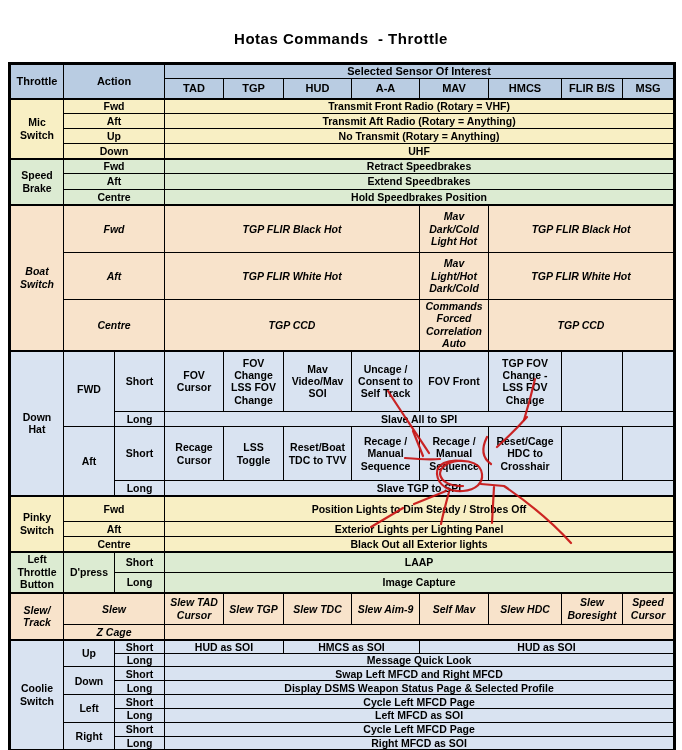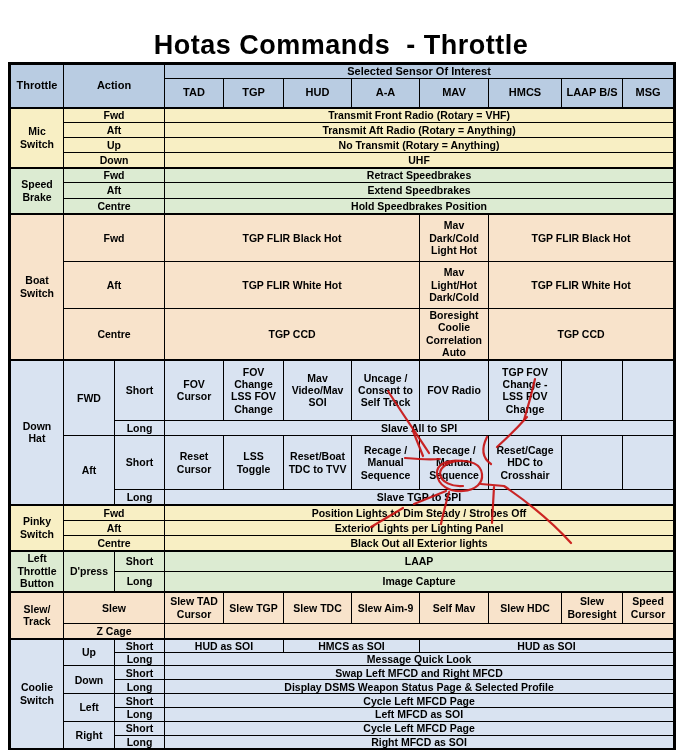--- a/index.html
+++ b/index.html
@@ -2,37 +2,37 @@
 <html style="--c-header: #b9cce2; --c-yellow: #f8efc4; --c-green: #dcebd2; --c-peach: #f8e3cb; --c-blue: #d9e3f1; --c-red: #c81414;"><head>
 <meta charset="utf-8">
 <style>
   html,body{margin:0;padding:0;}
   body{
     width:682px;height:750px;background:#ffffff;position:relative;
     font-family:"Liberation Sans",sans-serif;color:#000;overflow:hidden;
   }
   .page-title{
     position:absolute;top:30px;left:0;width:682px;text-align:center;
-    font-size:27px;font-weight:bold;letter-spacing:.5px;white-space:pre;
+    font-size:15px;font-weight:bold;letter-spacing:.5px;white-space:pre;
   }
   table.hotas{
     position:absolute;left:8px;top:62px;width:666px;
     border-collapse:collapse;table-layout:fixed;
     border:3px solid #000;
     font-size:10.5px;font-weight:bold;line-height:1.18;
   }
   table.hotas td, table.hotas th{
     border:1px solid #000;text-align:center;vertical-align:middle;
     padding:0 2px;overflow:hidden;
   }
   table.hotas th{font-size:11px;}
   tbody.thead th{background:var(--c-header);}
   tbody.yellow td{background:var(--c-yellow);}
   tbody.green td{background:var(--c-green);}
-  tbody.peach td{background:var(--c-peach);}
+  tbody.peach td{background:var(--c-peach);font-style:italic;}
   tbody.blue td{background:var(--c-blue);}
   tr.sec-start td{border-top:2.5px solid #000;}
   svg.scribble{position:absolute;left:0;top:0;pointer-events:none;}
   svg.scribble path{fill:none;stroke:var(--c-red);stroke-width:2.2;stroke-linecap:round;stroke-linejoin:round;opacity:.92;}
 </style>
 </head>
 <body>
 
 <div class="page-title">Hotas Commands  - Throttle</div>
 
@@ -50,28 +50,28 @@
     <col style="width:61px">
       <col style="width:52px">
   </colgroup>
 
   <tbody class="thead">
     <tr style="height:15px">
       <th rowspan="2">Throttle</th>
       <th rowspan="2" colspan="2">Action</th>
       <th colspan="8">Selected Sensor Of Interest</th>
     </tr>
-    <tr style="height:29px">
+    <tr style="height:20px">
       <th>TAD</th>
       <th>TGP</th>
       <th>HUD</th>
       <th>A-A</th>
       <th>MAV</th>
       <th>HMCS</th>
-      <th>LAAP B/S</th>
+      <th>FLIR B/S</th>
       <th>MSG</th>
     </tr>
   </tbody>
 
   <tbody class="yellow">
     <tr class="sec-start" style="height:15px">
       <td rowspan="4">Mic Switch</td>
       <td colspan="2">Fwd</td>
       <td colspan="8">Transmit Front Radio (Rotary = VHF)</td>
     </tr>
@@ -115,63 +115,63 @@
     </tr>
     <tr style="height:47px">
       <td colspan="2">Aft</td>
       <td colspan="4">TGP FLIR White Hot</td>
       <td>Mav Light/Hot Dark/Cold</td>
       <td colspan="3">TGP FLIR White Hot</td>
     </tr>
     <tr style="height:47px">
       <td colspan="2">Centre</td>
       <td colspan="4">TGP CCD</td>
-      <td>Boresight Coolie Correlation Auto</td>
+      <td>Commands Forced Correlation Auto</td>
       <td colspan="3">TGP CCD</td>
     </tr>
   </tbody>
 
   <tbody class="blue">
     <tr class="sec-start" style="height:61px">
       <td rowspan="4">Down Hat</td>
       <td rowspan="2">FWD</td>
       <td>Short</td>
       <td>FOV Cursor</td>
       <td>FOV Change LSS FOV Change</td>
       <td>Mav Video/Mav SOI</td>
       <td>Uncage / Consent to Self Track</td>
-      <td>FOV Radio</td>
+      <td>FOV Front</td>
       <td>TGP FOV Change - LSS FOV Change</td>
       <td></td>
       <td></td>
     </tr>
     <tr style="height:15px">
       <td>Long</td>
       <td colspan="8">Slave All to SPI</td>
     </tr>
     <tr style="height:54px">
       <td rowspan="2">Aft</td>
       <td>Short</td>
-      <td>Reset Cursor</td>
+      <td>Recage Cursor</td>
       <td>LSS Toggle</td>
       <td>Reset/Boat TDC to TVV</td>
       <td>Recage / Manual Sequence</td>
       <td>Recage / Manual Sequence</td>
       <td>Reset/Cage HDC to Crosshair</td>
       <td></td>
       <td></td>
     </tr>
     <tr style="height:15px">
       <td>Long</td>
       <td colspan="8">Slave TGP to SPI</td>
     </tr>
   </tbody>
 
   <tbody class="yellow">
-    <tr class="sec-start" style="height:16px">
+    <tr class="sec-start" style="height:26px">
       <td rowspan="3">Pinky Switch</td>
       <td colspan="2">Fwd</td>
       <td colspan="8">Position Lights to Dim Steady / Strobes Off</td>
     </tr>
     <tr style="height:15px">
       <td colspan="2">Aft</td>
       <td colspan="8">Exterior Lights per Lighting Panel</td>
     </tr>
     <tr style="height:15px">
       <td colspan="2">Centre</td>

